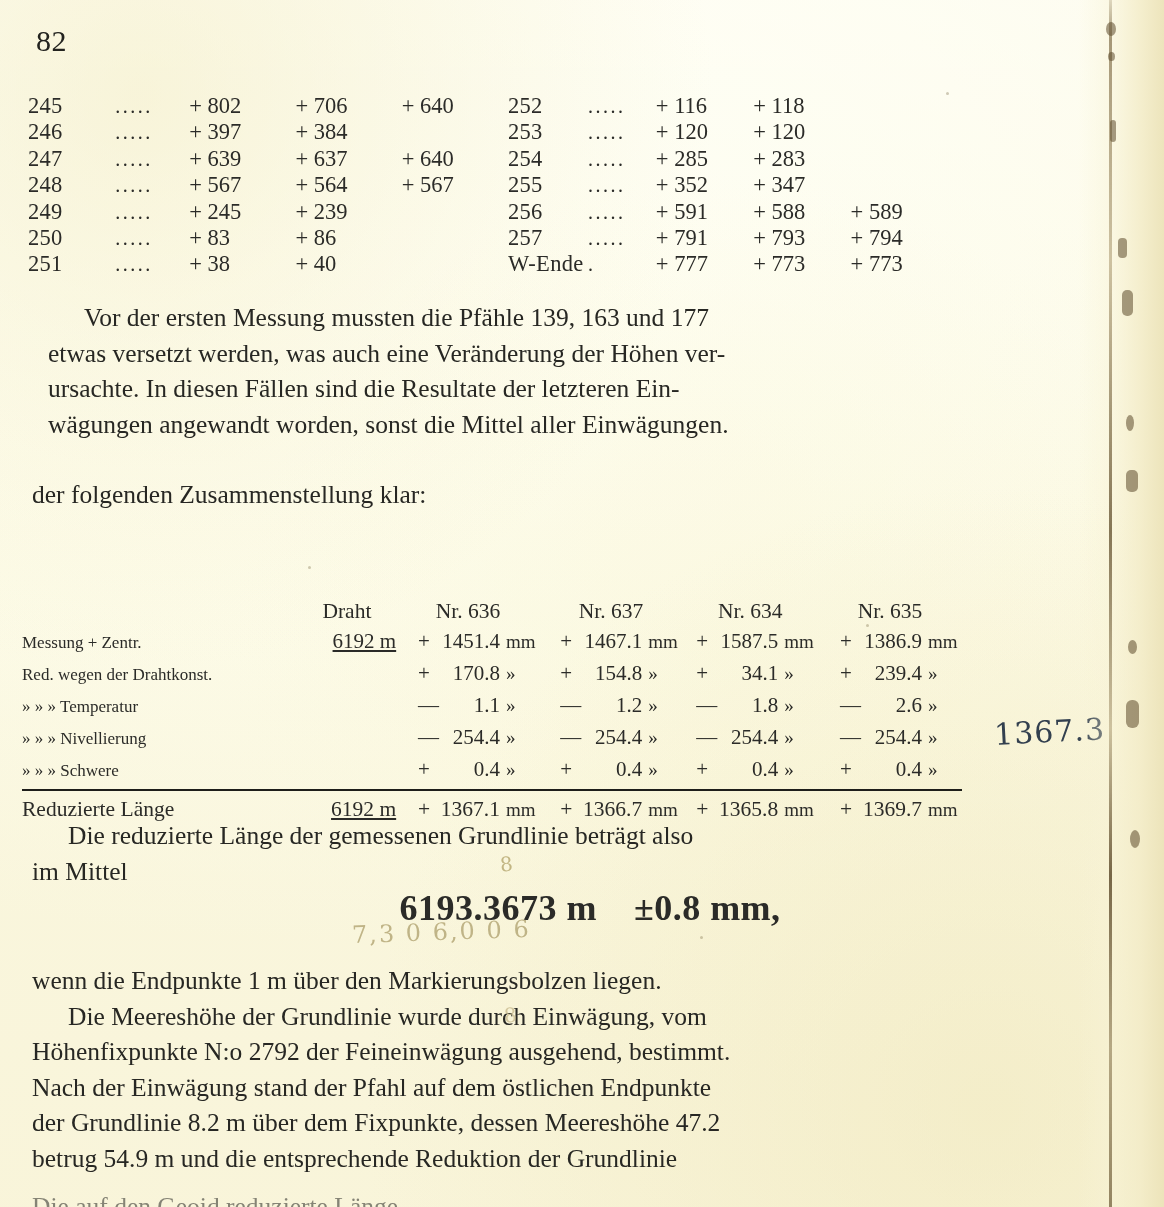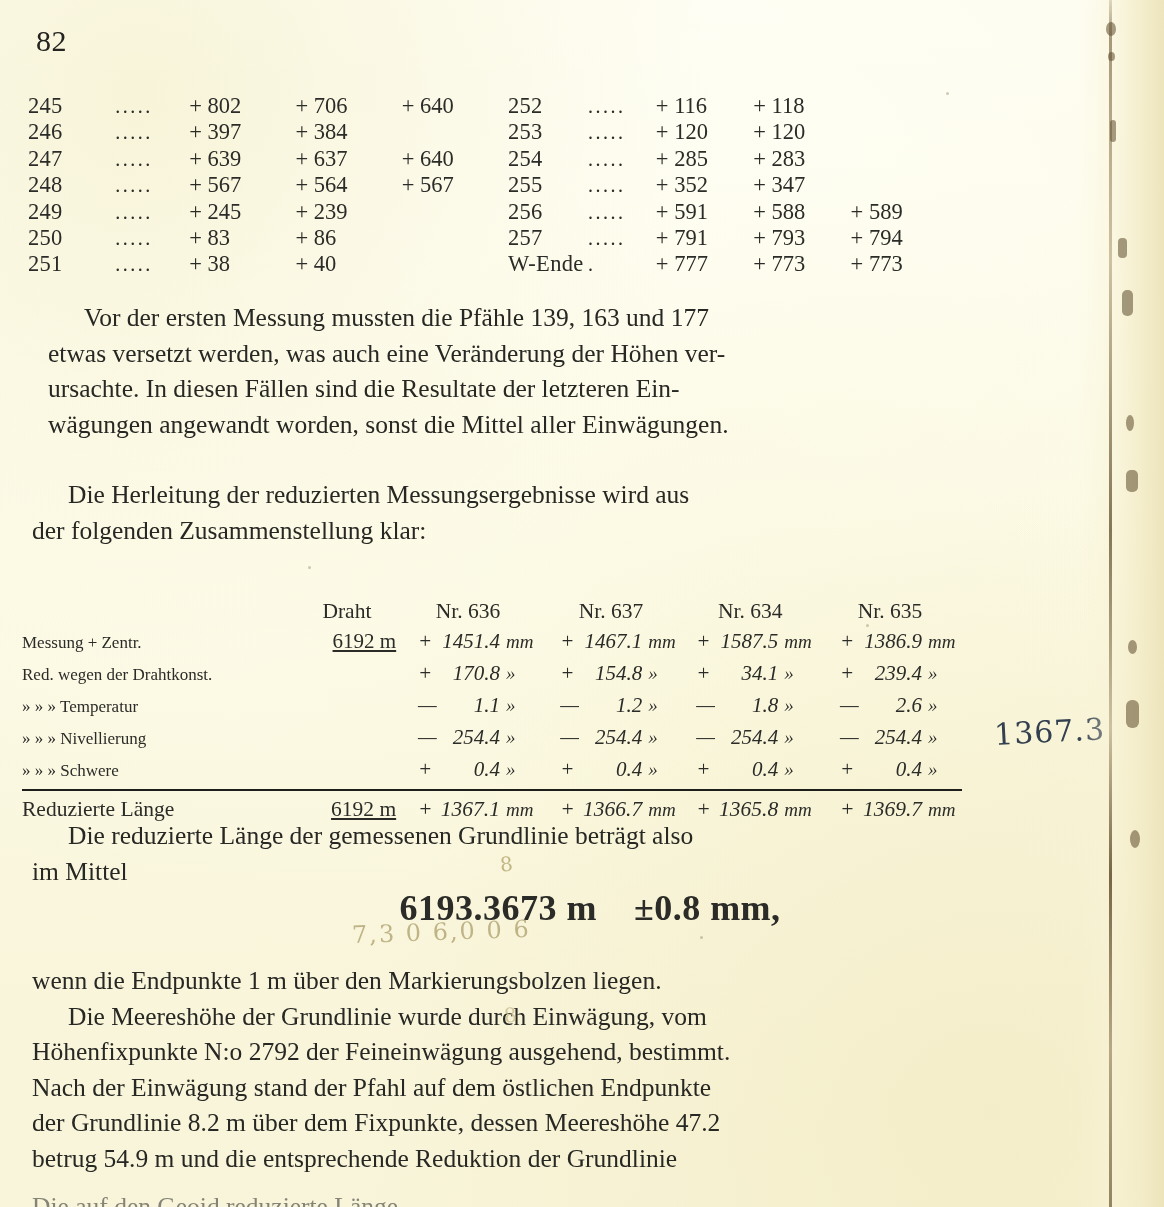--- a/index.html
+++ b/index.html
@@ -105,21 +105,21 @@
     font-size:21px;
     line-height:30px;
   }
   #red-table table{ border-collapse:collapse; width:100%; }
   #red-table td, #red-table th{
     padding:0; font-weight:normal; white-space:nowrap; vertical-align:baseline;
   }
   .rt-head td{ text-align:center; font-size:21.5px; padding-bottom:8px; }
   .rt-label{ text-align:left; font-size:17px; }
   .rt-dwid{ text-align:right; padding-right:8px;text-decoration:underline; }
-  .rt-val{ text-align:right; padding-right:4px;font-style:italic; }
+  .rt-val{ text-align:right; padding-right:4px; }
   .sign{ display:inline-block; width:20px; text-align:left; }
   .num{ display:inline-block; min-width:62px; text-align:right; }
   .unit{ display:inline-block; width:34px; text-align:left; padding-left:6px; font-size:19px;}
   .rule-row td{ padding:0; }
   .rule{
     height:0; border-bottom:2.2px solid #1e1e1a;
     margin-top:3px; margin-bottom:3px;
   }
   .total td{ font-size:21.5px; padding-top:4px; }
 
@@ -299,21 +299,20 @@
   </div>
 
   <div class="para" style="left:48px; top:300px; width:930px;">
     <span class="ln ind">Vor der ersten Messung mussten die Pfähle 139, 163 und 177</span>
     <span class="ln">etwas versetzt werden, was auch eine Veränderung der Höhen ver-</span>
     <span class="ln">ursachte. In diesen Fällen sind die Resultate der letzteren Ein-</span>
     <span class="ln">wägungen angewandt worden, sonst die Mittel aller Einwägungen.</span>
   </div>
 
   <div class="para" style="left:32px; top:477px; width:930px;">
-    <span class="ln ind">Die Herleitung der reduzierten Messungsergebnisse wird aus</span>
     <span class="ln">der folgenden Zusammenstellung klar:</span>
   </div>
 
   <div id="red-table">
     <table>
       <colgroup>
         <col style="width:300px">
         <col style="width:108px">
         <col style="width:150px">
         <col style="width:148px">

